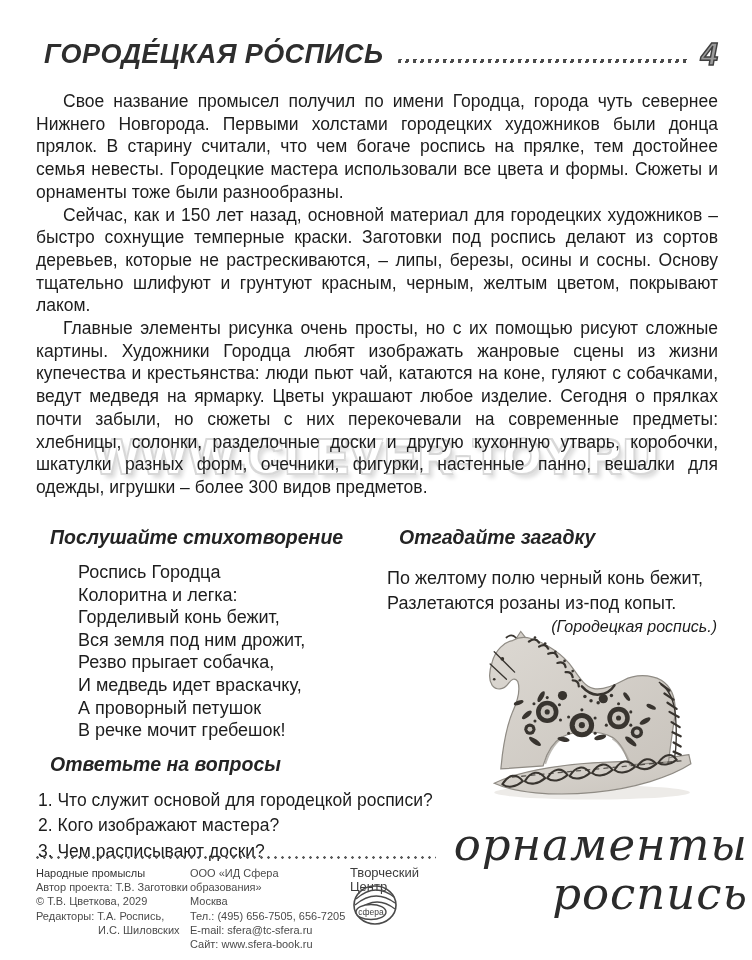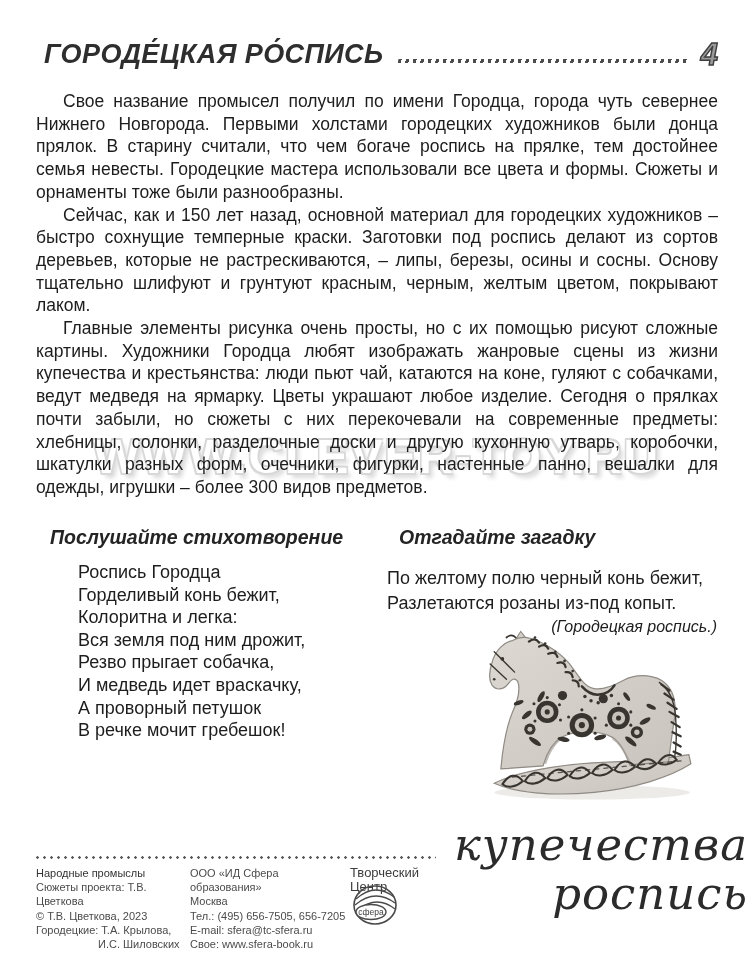--- a/index.html
+++ b/index.html
@@ -88,39 +88,47 @@
     <p>Сейчас, как и 150 лет назад, основной материал для городецких художников – быстро сохнущие темперные краски. Заготовки под роспись делают из сортов деревьев, которые не растрескиваются, – липы, березы, осины и сосны. Основу тщательно шлифуют и грунтуют красным, черным, желтым цветом, покрывают лаком.</p>
     <p>Главные элементы рисунка очень просты, но с их помощью рисуют сложные картины. Художники Городца любят изображать жанровые сцены из жизни купечества и крестьянства: люди пьют чай, катаются на коне, гуляют с собачками, ведут медведя на ярмарку. Цветы украшают любое изделие. Сегодня о прялках почти забыли, но сюжеты с них перекочевали на современные предметы: хлебницы, солонки, разделочные доски и другую кухонную утварь, коробочки, шкатулки разных форм, очечники, фигурки, настенные панно, вешалки для одежды, игрушки – более 300 видов предметов.</p>
   </main>
 
   <section class="lower">
 
     <div class="poem-block">
       <h2>Послушайте стихотворение</h2>
       <div class="poem-lines">
         <div>Роспись Городца</div>
+        <div>Колоритна и легка:</div>
         <div>Горделивый конь бежит,</div>
-        <div>Колоритна и легка:</div>
         <div>Вся земля под ним дрожит,</div>
         <div>Резво прыгает собачка,</div>
         <div>И медведь идет враскачку,</div>
         <div>А проворный петушок</div>
         <div>В речке мочит гребешок!</div>
       </div>
     </div>
 
     <div class="riddle-block">
       <h2>Отгадайте загадку</h2>
       <div class="riddle-lines">
         <div>По желтому полю черный конь бежит,</div>
         <div>Разлетаются розаны из-под копыт.</div>
       </div>
       <div class="riddle-answer">(Городецкая роспись.)</div>
     </div>
 
+    <div class="questions-block">
+      <h2>Ответьте на вопросы</h2>
+      <div class="question-items">
+        <div>1. Что служит основой для городецкой росписи?</div>
+        <div>2. Кого изображают мастера?</div>
+        <div>3. Чем расписывают доски?</div>
+      </div>
+    </div>
 
     <div class="horse-wrap">
       <svg viewBox="0 0 210 170" xmlns="http://www.w3.org/2000/svg">
         <defs>
           <linearGradient id="bodyg" x1="0" y1="0" x2="1" y2="1">
             <stop offset="0" stop-color="#dcd8d2"></stop>
             <stop offset="1" stop-color="#c9c4bd"></stop>
           </linearGradient>
         </defs>
 
@@ -236,40 +244,40 @@
           <path d="M108,139 c6,-10 14,-11 20,-3 c-7,6 -15,7 -20,3"></path>
           <path d="M130,136 c6,-10 14,-11 20,-3 c-7,6 -15,7 -20,3"></path>
           <path d="M152,133 c6,-9 13,-10 19,-3 c-7,6 -14,6 -19,3"></path>
           <path d="M173,129 c6,-9 13,-10 18,-3 c-6,5 -13,6 -18,3"></path>
           <path d="M30,143 L196,127" stroke-width="1.3" stroke-dasharray="4,5" opacity=".8"></path>
         </g>
       </svg>
     </div>
 
     <div class="script-caption">
-      <div>купечества</div>
+      <div>орнаменты</div>
       <div>роспись</div>
     </div>
 
     <footer class="footer">
       <div class="footer-sep"></div>
       <div class="footer-cols">
         <div class="f-col1">
           <div class="f-series">Народные промыслы</div>
-          <div>Сюжеты проекта: Т.В. Цветкова</div>
-          <div>© Т.В. Цветкова, 2023</div>
-          <div>Городецкие: Т.А. Крылова,</div>
+          <div>Автор проекта: Т.В. Заготовки</div>
+          <div>© Т.В. Цветкова, 2029</div>
+          <div>Редакторы: Т.А. Роспись,</div>
           <div class="f-indent">И.С. Шиловских</div>
         </div>
         <div class="f-col2">
           <div>ООО «ИД Сфера образования»</div>
           <div>Москва</div>
           <div>Тел.: (495) 656-7505, 656-7205</div>
           <div>E-mail: sfera@tc-sfera.ru</div>
-          <div>Свое: www.sfera-book.ru</div>
+          <div>Сайт: www.sfera-book.ru</div>
         </div>
         <div class="f-col3">
           <div class="logo-name">
             <div>Творческий</div>
             <div>Центр</div>
           </div>
           <svg class="logo-svg" viewBox="0 0 54 48" xmlns="http://www.w3.org/2000/svg">
             <ellipse cx="25" cy="25" rx="21" ry="19" fill="none" stroke="#4a4a4a" stroke-width="1.6"></ellipse>
             <path d="M6,19 Q25,2 44,17" fill="none" stroke="#4a4a4a" stroke-width="1.3"></path>
             <path d="M5,25 Q25,8 45,23" fill="none" stroke="#4a4a4a" stroke-width="1.3"></path>

